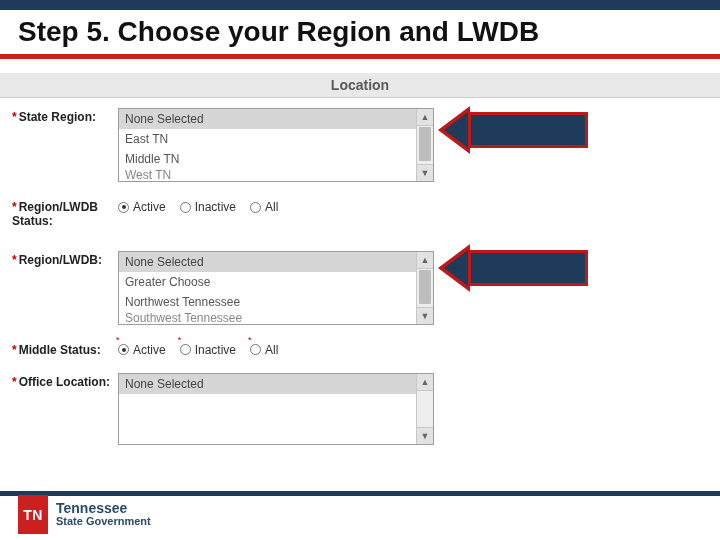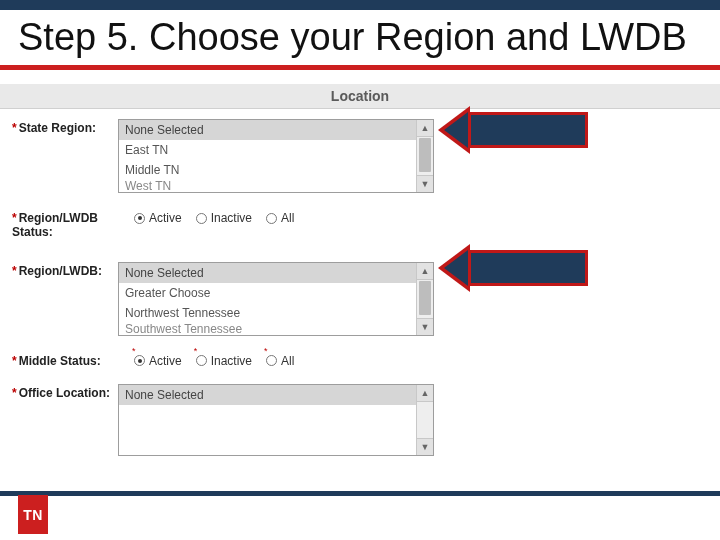--- a/index.html
+++ b/index.html
@@ -7,24 +7,24 @@
   body {
     width: 720px;
     height: 540px;
     font-family: "Segoe UI", Arial, sans-serif;
     background: #fff;
     position: relative;
     overflow: hidden;
   }
   .topbar { height: 10px; background: #1f3b5a; }
   .title {
-    font-size: 38px;
+    font-size: 28px;
     padding: 6px 18px 6px 18px;
     color: #111;
-    font-weight: 400;
+    font-weight: 700;
   }
   .red-underline { height: 5px; background: #cc1f1f; }
   .section-header {
     background: #e9e9e9;
     color: #5a5a5a;
     text-align: center;
     font-size: 14px;
     font-weight: 700;
     padding: 4px 0;
     border-bottom: 1px solid #d0d0d0;
@@ -112,21 +112,20 @@
     top: 18px;
     height: 34px;
     background: #bdbdbd;
     border-radius: 1px;
   }
   .radios {
     display: flex;
     gap: 14px;
     align-items: flex-end;
     color: #333;
-    margin-left: 16px;
   }
   .radio {
     display: inline-flex;
     align-items: center;
     gap: 4px;
     position: relative;
     padding-top: 2px;
   }
   .radio .dot {
     width: 11px; height: 11px;
@@ -305,13 +304,17 @@
 
 <div class="arrow-point" style="left:438px; top:106px;"></div>
 <div class="arrow-callout" style="left:468px; top:112px;"></div>
 
 <div class="arrow-point" style="left:438px; top:244px;"></div>
 <div class="arrow-callout" style="left:468px; top:250px;"></div>
 
 <div class="footer-bar"></div>
 <div class="footer">
   <div class="tn-badge">TN</div>
+  <div class="tn-text">
+    <div class="l1">Tennessee</div>
+    <div class="l2">State Government</div>
+  </div>
 </div>
 
 </body></html>

